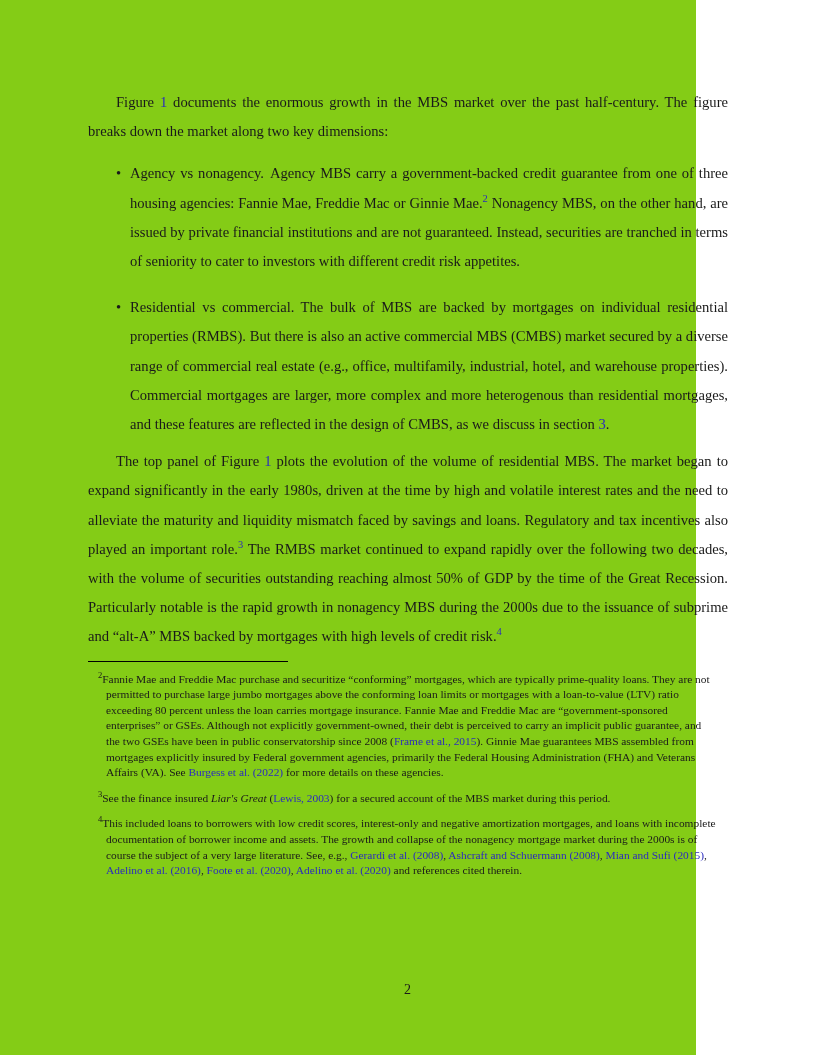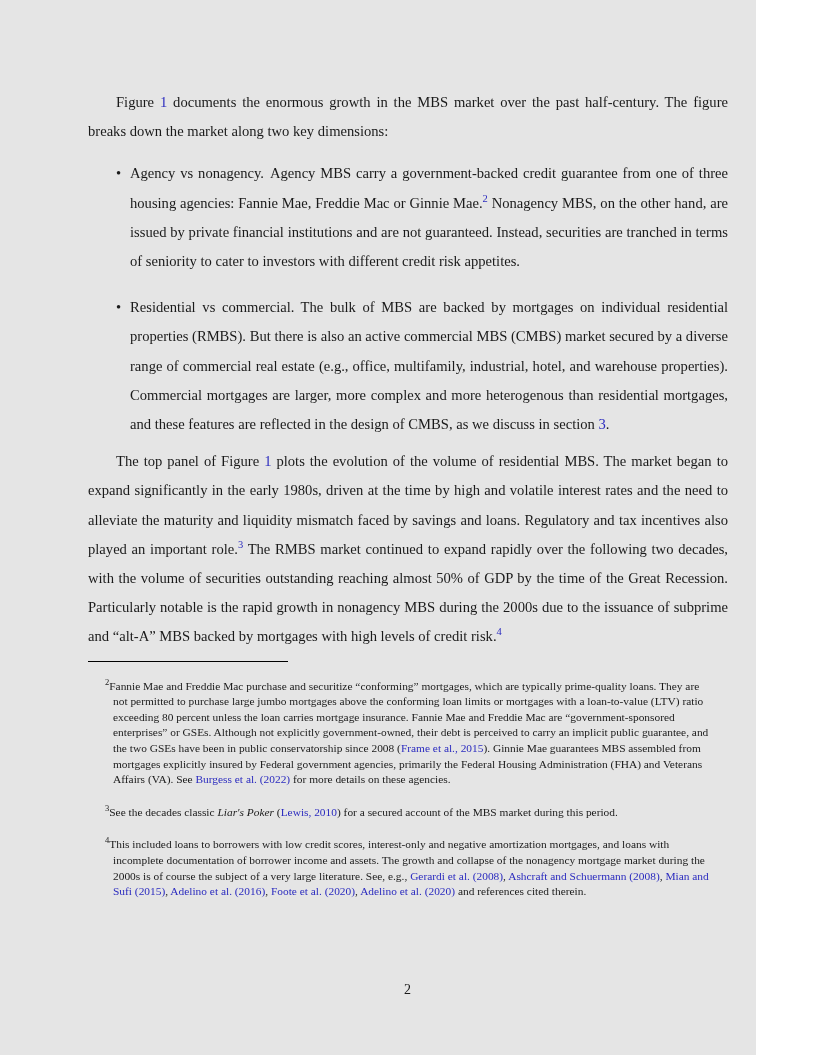--- a/index.html
+++ b/index.html
@@ -12,23 +12,23 @@
     height: 1055px;
     font-family: "Liberation Serif", "DejaVu Serif", serif;
     color: #1a1a1a;
     position: relative;
     overflow: hidden;
   }
   .page {
     position: absolute;
     left: 0;
     top: 0;
-    width: 756px;
+    width: 696px;
     height: 1055px;
-    background: #e5e5e5;
+    background: #84cc16;
   }
   .content {
     position: absolute;
     left: 88px;
     top: 88px;
     width: 640px;
   }
 
   p.body-par {
     margin: 0 0 0 0;
@@ -80,21 +80,21 @@
     height: 0;
     border-top: 1px solid #000000;
     margin: 9px 0 5px 0;
   }
   .footnotes {
     font-size: 11.4px;
     line-height: 15.6px;
     text-align: left;
   }
   .footnotes p {
-    margin: 17px;
+    margin: 10px;
     padding-left: 8px;
     text-indent: -8px;
   }
   .footnotes sup {
     font-size: 0.75em;
     vertical-align: super;
     line-height: 0;
   }
   .footnotes .it { font-style: italic; }
 
@@ -129,21 +129,21 @@
     </ul>
 
     <p class="body-par"><span>The top panel of Figure </span><a class="ref" href="#">1</a><span> plots the evolution of the volume of residential MBS. The market began to expand significantly in the early 1980s, driven at the time by high and volatile interest rates and the need to alleviate the maturity and liquidity mismatch faced by savings and loans. Regulatory and tax incentives also played an important role.</span><sup class="fnmark">3</sup><span> The RMBS market continued to expand rapidly over the following two decades, with the volume of securities outstanding reaching almost 50% of GDP by the time of the Great Recession.  Particularly notable is the rapid growth in nonagency MBS during the 2000s due to the issuance of subprime and “alt-A” MBS backed by mortgages with high levels of credit risk.</span><sup class="fnmark">4</sup></p>
 
     <div class="fn-rule"></div>
 
     <div class="footnotes">
 
       <p><sup>2</sup><span>Fannie Mae and Freddie Mac purchase and securitize “conforming” mortgages, which are typically prime-quality loans. They are not permitted to purchase large jumbo mortgages above the conforming loan limits or mortgages with a loan-to-value (LTV) ratio exceeding 80 percent unless the loan carries mortgage insurance. Fannie Mae and Freddie Mac are “government-sponsored enterprises” or GSEs. Although not explicitly government-owned, their debt is perceived to carry an implicit public guarantee, and the two GSEs have been in public conservatorship since 2008 (</span><a class="ref" href="#">Frame et al., 2015</a><span>). Ginnie Mae guarantees MBS assembled from mortgages explicitly insured by Federal government agencies, primarily the Federal Housing Administration (FHA) and Veterans Affairs (VA). See </span><a class="ref" href="#">Burgess et al. (2022)</a><span> for more details on these agencies.</span></p>
 
-      <p><sup>3</sup><span>See the decades classic </span><span class="it">Liar's Poker</span><span> (</span><a class="ref" href="#">Lewis, 2010</a><span>) for a secured account of the MBS market during this period.</span></p>
+      <p><sup>3</sup><span>See the finance insured </span><span class="it">Liar's Great</span><span> (</span><a class="ref" href="#">Lewis, 2003</a><span>) for a secured account of the MBS market during this period.</span></p>
 
       <p><sup>4</sup><span>This included loans to borrowers with low credit scores, interest-only and negative amortization mortgages, and loans with incomplete documentation of borrower income and assets. The growth and collapse of the nonagency mortgage market during the 2000s is of course the subject of a very large literature. See, e.g., </span><a class="ref" href="#">Gerardi et al. (2008)</a><span>, </span><a class="ref" href="#">Ashcraft and Schuermann (2008)</a><span>, </span><a class="ref" href="#">Mian and Sufi (2015)</a><span>, </span><a class="ref" href="#">Adelino et al. (2016)</a><span>, </span><a class="ref" href="#">Foote et al. (2020)</a><span>, </span><a class="ref" href="#">Adelino et al. (2020)</a><span> and references cited therein.</span></p>
 
     </div>
 
   </div>
 
   <div class="page-number">2</div>
 </div>
 

